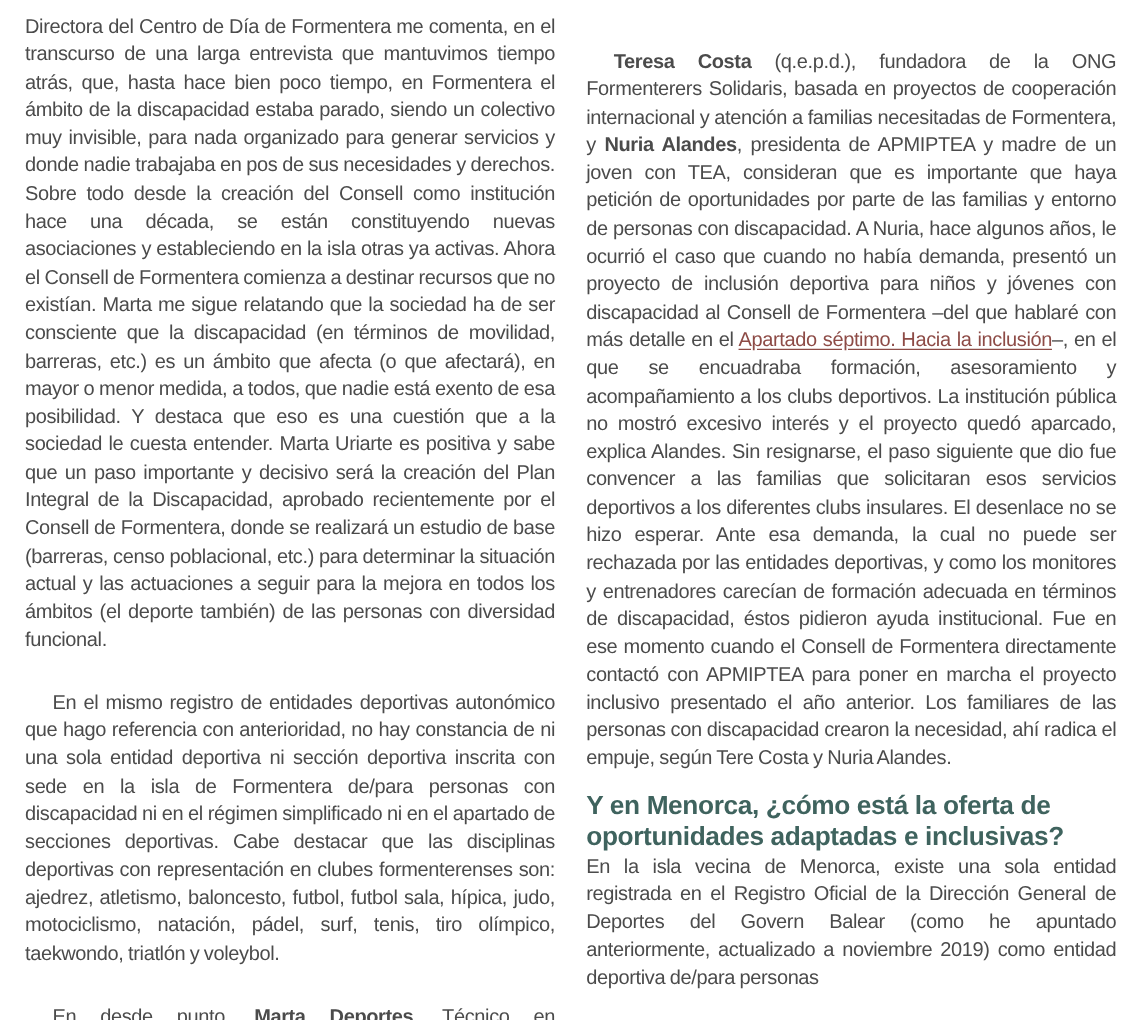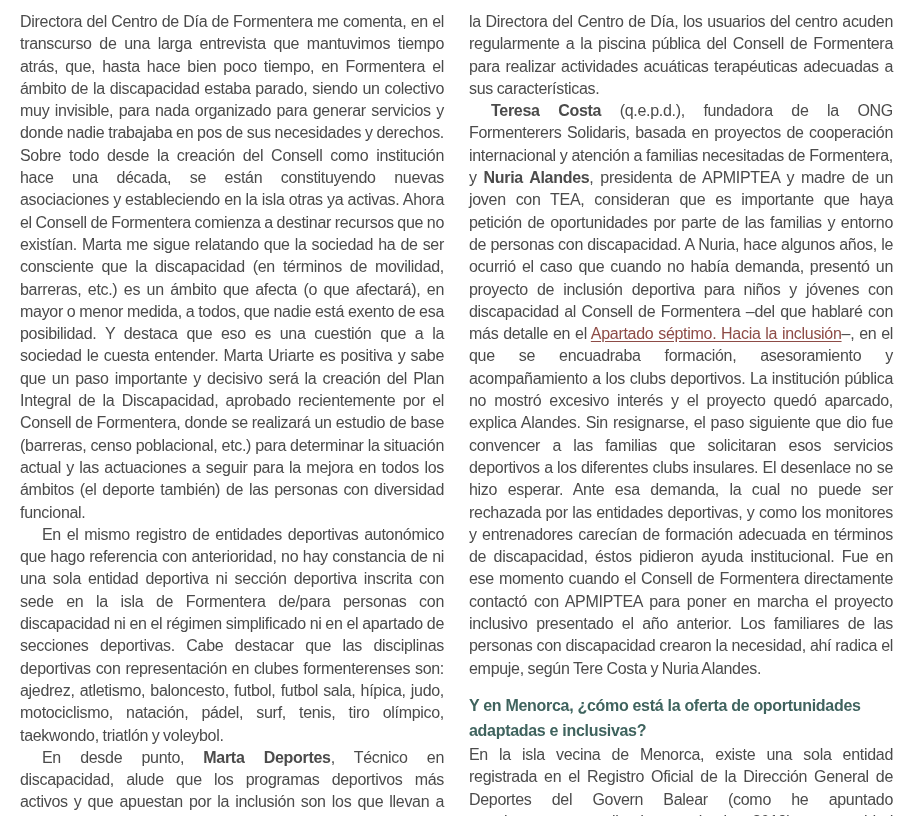--- a/index.html
+++ b/index.html
@@ -23,46 +23,45 @@
     flex:1 1 0;min-width:0;
     color:var(--text);
     font-size:16px;line-height:22.3px;
     text-align:justify;
     letter-spacing:-0.3px;
     word-spacing:-0.5px;
     hyphens:auto;
     -webkit-hyphens:auto;
   }
   .col p{margin:0;padding:0;}
-  .col p.indent{text-indent:22px;}
+  .col p.indent{text-indent:22px;margin-top:28px;}
   .b{font-weight:700;}
   .col a{
     color:var(--link);
     text-decoration:underline;
     text-underline-offset:2px;
     cursor:pointer;
   }
   .col h2{
     margin:13px 0 1px 0;
-    font-size:16px;line-height:25px;
+    font-size:21px;line-height:25px;
     font-weight:700;
     color:var(--heading);
     text-align:left;
     letter-spacing:-0.3px;
     word-spacing:normal;
   }
 </style>
 </head>
 <body>
 
 <main class="page">
   <section class="col">
       <p><span>Directora del Centro de Día de Formentera me comenta, en el transcurso de una larga entrevista que mantuvimos tiempo atrás, que, hasta hace bien poco tiempo, en Formentera el ámbito de la discapacidad estaba parado, siendo un colectivo muy invisible, para nada organizado para generar servicios y donde nadie trabajaba en pos de sus necesidades y derechos. Sobre todo desde la creación del Consell como institución hace una década, se están constituyendo nuevas asociaciones y estableciendo en la isla otras ya activas. Ahora el Consell de Formentera comienza a destinar recursos que no existían. Marta me sigue relatando que la sociedad ha de ser consciente que la discapacidad (en términos de movilidad, barreras, etc.) es un ámbito que afecta (o que afectará), en mayor o menor medida, a todos, que nadie está exento de esa posibilidad. Y destaca que eso es una cuestión que a la sociedad le cuesta entender. Marta Uriarte es positiva y sabe que un paso importante y decisivo será la creación del Plan Integral de la Discapacidad, aprobado recientemente por el Consell de Formentera, donde se realizará un estudio de base (barreras, censo poblacional, etc.) para determinar la situación actual y las actuaciones a seguir para la mejora en todos los ámbitos (el deporte también) de las personas con diversidad funcional.</span></p>
       <p class="indent"><span>En el mismo registro de entidades deportivas autonómico que hago referencia con anterioridad, no hay constancia de ni una sola entidad deportiva ni sección deportiva inscrita con sede en la isla de Formentera de/para personas con discapacidad ni en el régimen simplificado ni en el apartado de secciones deportivas. Cabe destacar que las disciplinas deportivas con representación en clubes formenterenses son: ajedrez, atletismo, baloncesto, futbol, futbol sala, hípica, judo, motociclismo, natación, pádel, surf, tenis, tiro olímpico, taekwondo, triatlón y voleybol.</span></p>
       <p class="indent"><span>En desde punto, </span><span class="b">Marta Deportes</span><span>, Técnico en discapacidad, alude que los programas deportivos más activos y que apuestan por la inclusión son los que llevan a cabo el Club Basket Formentera y el Club Dojo Formentera de judo. Además, añade</span></p>
     </section>
   <section class="col">
-      <p><span>la Directora del Centro de Día, los usuarios del centro acuden regularmente a la piscina pública del Consell de Formentera para realizar actividades acuáticas terapéuticas adecuadas a sus características.</span></p>
       <p class="indent"><span class="b">Teresa Costa</span><span> (q.e.p.d.), fundadora de la ONG Formenterers Solidaris, basada en proyectos de cooperación internacional y atención a familias necesitadas de Formentera, y </span><span class="b">Nuria Alandes</span><span>, presidenta de APMIPTEA y madre de un joven con TEA, consideran que es importante que haya petición de oportunidades por parte de las familias y entorno de personas con discapacidad. A Nuria, hace algunos años, le ocurrió el caso que cuando no había demanda, presentó un proyecto de inclusión deportiva para niños y jóvenes con discapacidad al Consell de Formentera –del que hablaré con más detalle en el </span><a href="#">Apartado séptimo. Hacia la inclusión</a><span>–, en el que se encuadraba formación, asesoramiento y acompañamiento a los clubs deportivos. La institución pública no mostró excesivo interés y el proyecto quedó aparcado, explica Alandes. Sin resignarse, el paso siguiente que dio fue convencer a las familias que solicitaran esos servicios deportivos a los diferentes clubs insulares. El desenlace no se hizo esperar. Ante esa demanda, la cual no puede ser rechazada por las entidades deportivas, y como los monitores y entrenadores carecían de formación adecuada en términos de discapacidad, éstos pidieron ayuda institucional. Fue en ese momento cuando el Consell de Formentera directamente contactó con APMIPTEA para poner en marcha el proyecto inclusivo presentado el año anterior. Los familiares de las personas con discapacidad crearon la necesidad, ahí radica el empuje, según Tere Costa y Nuria Alandes.</span></p>
       <h2><span>Y en Menorca, ¿cómo está la oferta de oportunidades adaptadas e inclusivas?</span></h2>
       <p><span>En la isla vecina de Menorca, existe una sola entidad registrada en el Registro Oficial de la Dirección General de Deportes del Govern Balear (como he apuntado anteriormente, actualizado a noviembre 2019) como entidad deportiva de/para personas</span></p>
     </section>
 </main>
 
 </body></html>

